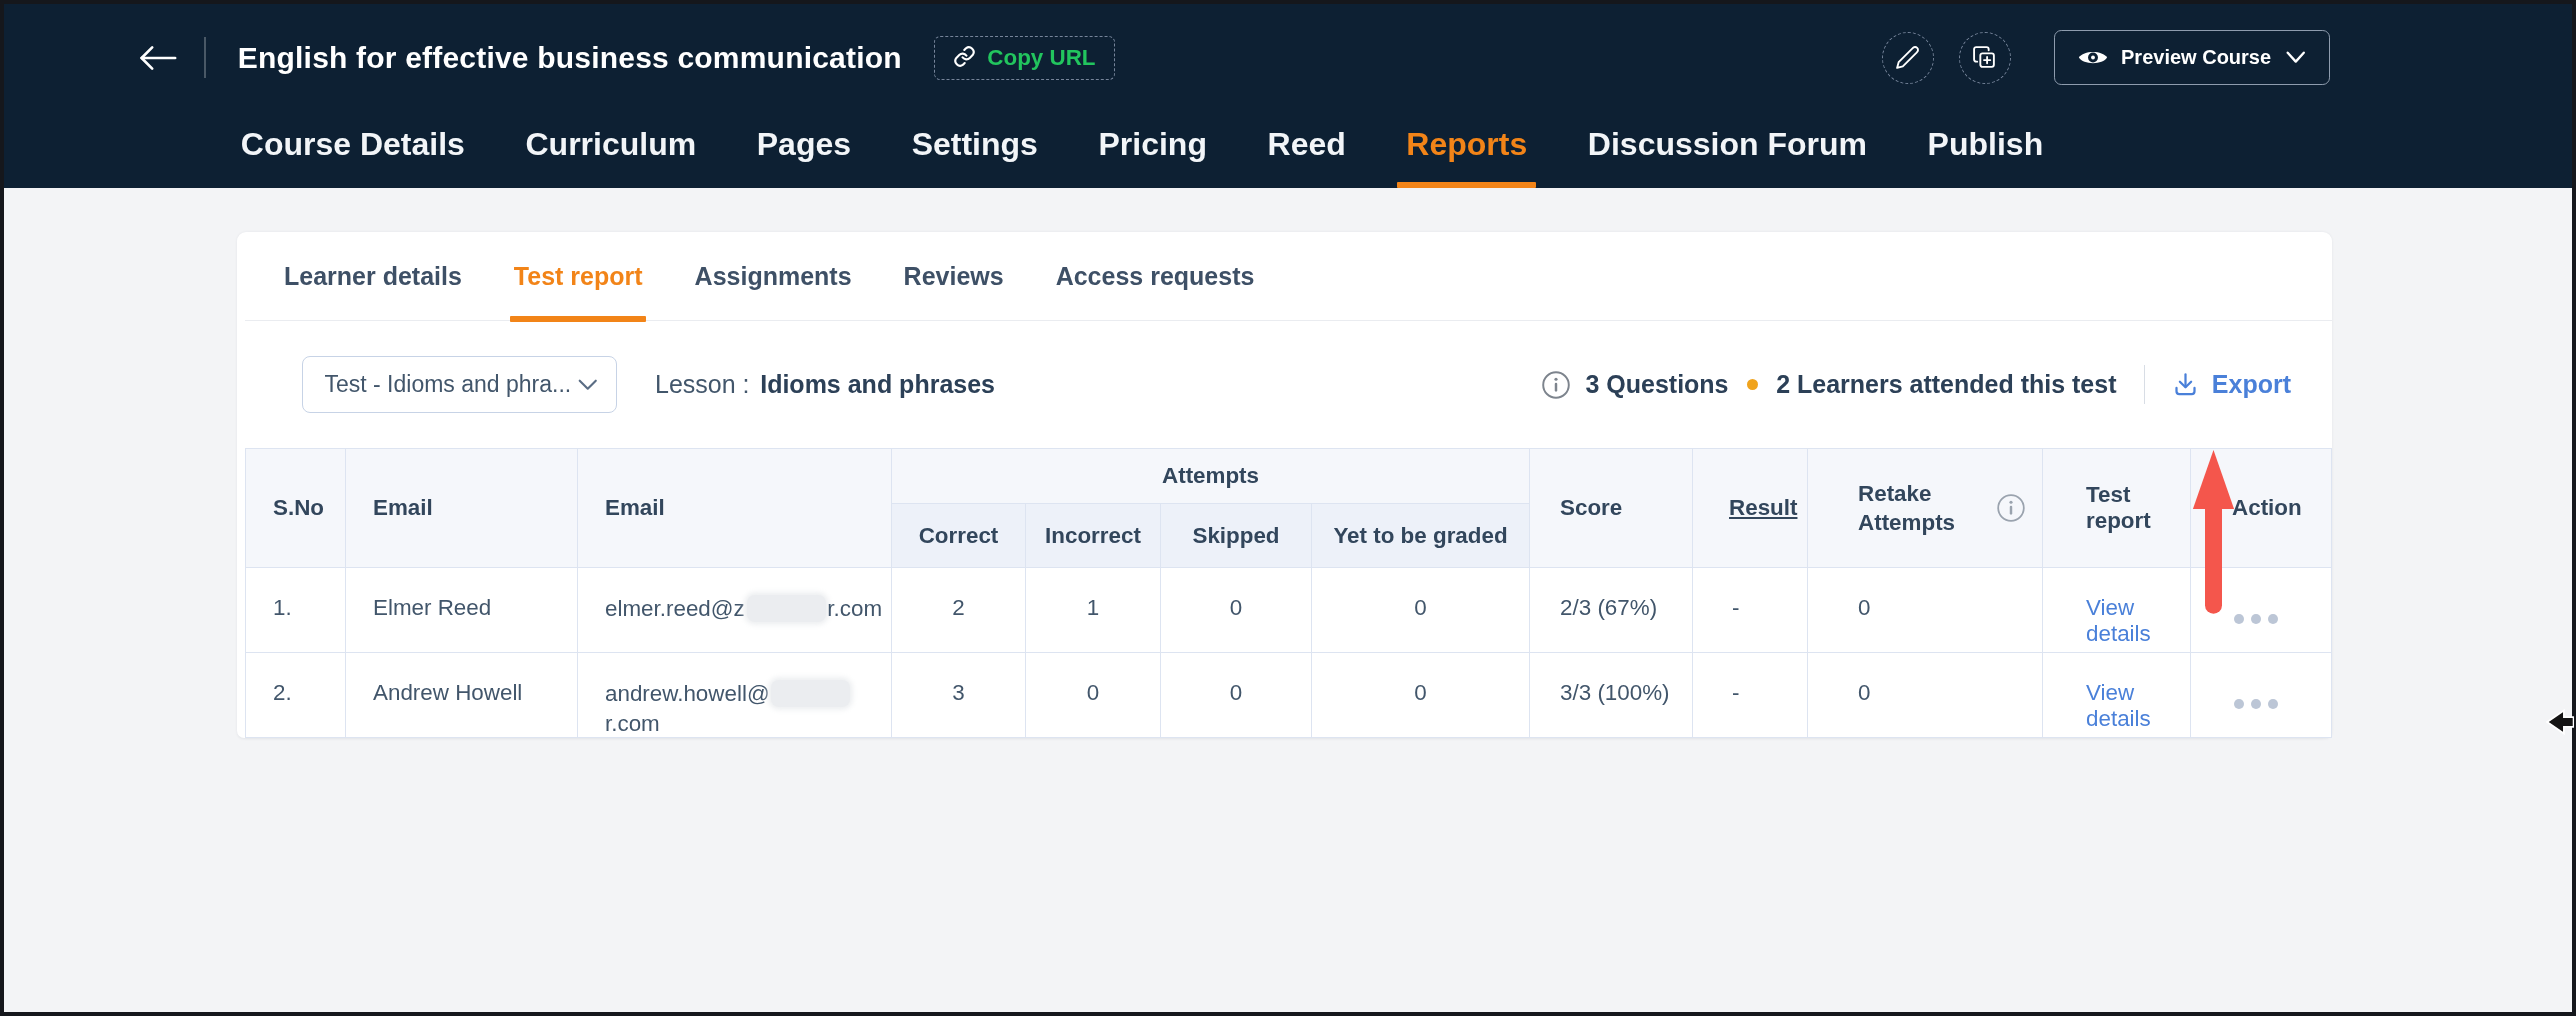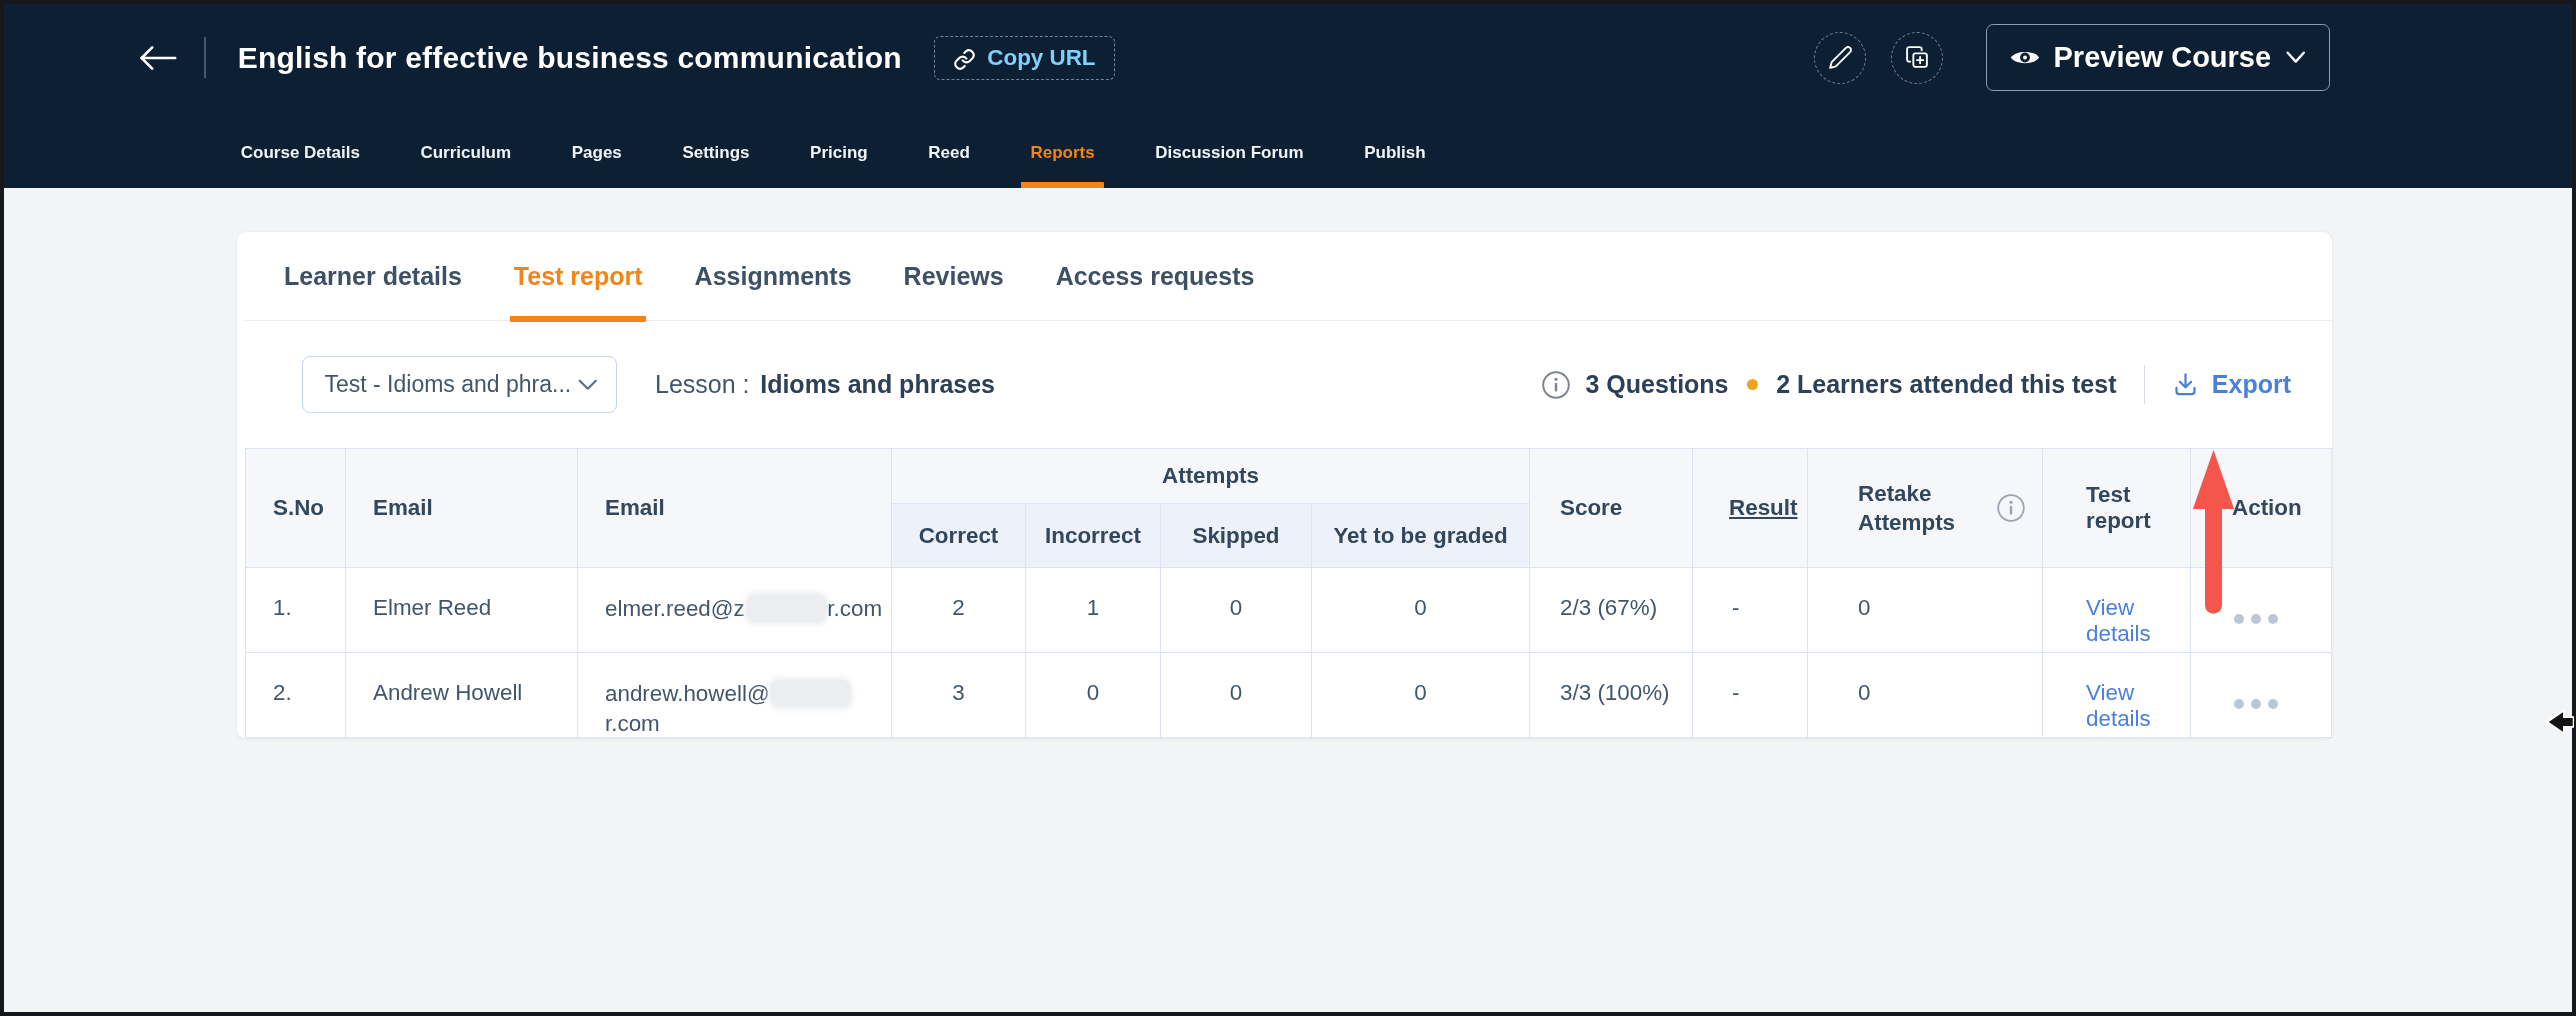--- a/index.html
+++ b/index.html
@@ -17,39 +17,39 @@
     background: #0d2033;
   }
   .appbar-top {
     position: absolute; top: 23px; left: 134px; right: 242px; height: 61px;
     display: flex; align-items: center;
   }
   .back-btn { width: 41px; height: 36px; display: flex; align-items: center; cursor: pointer; }
   .title-divider { width: 1.8px; height: 41px; background: rgba(255,255,255,.25); margin: 0 32px 0 25px; }
   .course-title { font-size: 30px; font-weight: 700; color: #ffffff; letter-spacing: 0.2px; }
   .copyurl-btn {
-    margin-left: 32px; display: flex; align-items: flex-end; gap: 11.6px;
+    margin-left: 32px; display: flex; align-items: flex-start; gap: 11.6px;
     border: 1.8px dashed #76849a; border-radius: 6.3px; padding: 8px 18px;
-    color: #7dd3fc; font-size: 22.4px; font-weight: 700; cursor: pointer; background: transparent;
+    color: #22c55e; font-size: 22.4px; font-weight: 700; cursor: pointer; background: transparent;
   }
   .appbar-actions { margin-left: auto; display: flex; align-items: center; gap: 25px; }
   .icon-circle {
     width: 52px; height: 52px; border: 1.8px dashed #76849a; border-radius: 50%;
     display: flex; align-items: center; justify-content: center; cursor: pointer;
   }
   .preview-btn {
-    margin-left: 18px; height: 67px; display: flex; align-items: center; gap: 13.4px;
+    margin-left: 18px; height: 55px; display: flex; align-items: center; gap: 13.4px;
     border: 1.8px solid #8e9cae; border-radius: 7.2px; padding: 0 23px;
-    color: #fff; font-size: 29px; font-weight: 700; cursor: pointer; background: transparent;
+    color: #fff; font-size: 20px; font-weight: 700; cursor: pointer; background: transparent;
   }
   .appbar-tabs {
     position: absolute; left: 235px; bottom: 0; display: flex; gap: 57px;
   }
   .nav-tab {
-    position: relative; color: #f2f5f8; font-size: 17px; font-weight: 600;
+    position: relative; color: #f2f5f8; font-size: 32px; font-weight: 600;
     padding: 0 1.8px 25px 1.8px; cursor: pointer; white-space: nowrap;
   }
   .nav-tab.active { color: #f28418; }
   .nav-tab.active::after {
     content: ""; position: absolute; left: -7.2px; right: -7.2px; bottom: 0;
     height: 6.3px; background: #f28418; border-radius: 0.9px;
   }
 
   
   .card {

